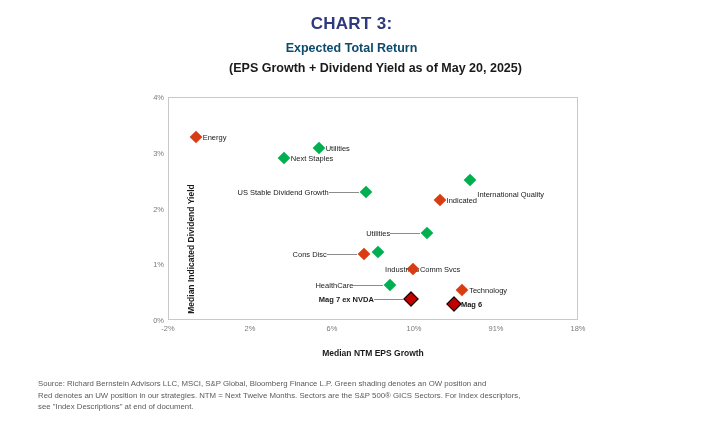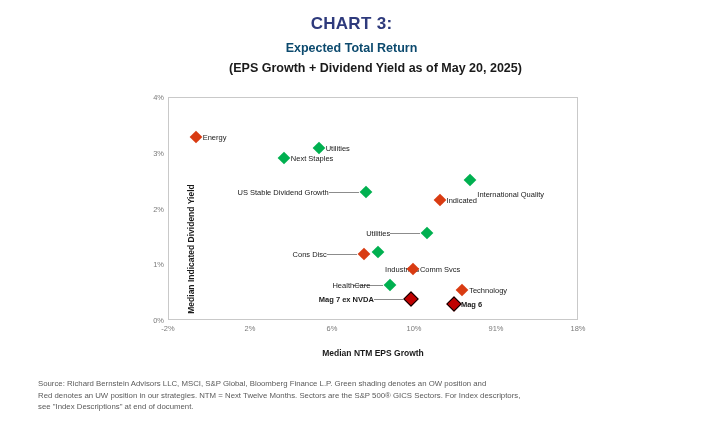--- a/index.html
+++ b/index.html
@@ -117,21 +117,21 @@
         <div class="lbl left" style="top: 93.66px; left: 159.8px;">US Stable Dividend Growth</div>
         <div class="pt green" title="International Quality" style="left: 301.35px; top: 81.9525px;"></div>
         <div class="lbl right" style="top: 96px; left: 308.35px;">International Quality</div>
         <div class="pt green" title="Financials" style="left: 258.3px; top: 134.915px;"></div>
         <div class="leader" style="width: 30px; top: 134.915px; left: 221.3px;"></div>
         <div class="lbl left" style="top: 134.915px; left: 221.3px;">Utilities</div>
         <div class="pt green" title="Industrials" style="left: 209.1px; top: 153.87px;"></div>
         <div class="lbl right" style="top: 171px; left: 216.1px;">Industrials</div>
         <div class="pt green" title="HealthCare" style="left: 221.4px; top: 187.32px;"></div>
         <div class="leader" style="width: 30px; top: 187.32px; left: 184.4px;"></div>
-        <div class="lbl left" style="top: 187.32px; left: 184.4px; margin-left: 17px;">HealthCare</div>
+        <div class="lbl left" style="top: 187.32px; left: 184.4px;">HealthCare</div>
         <div class="pt red" title="Energy" style="left: 26.65px; top: 39.025px;"></div>
         <div class="lbl right" style="top: 39.025px; left: 33.65px;">Energy</div>
         <div class="pt red" title="Materials" style="left: 270.6px; top: 102.022px;"></div>
         <div class="lbl right" style="top: 102.022px; left: 277.6px;">Indicated</div>
         <div class="pt red" title="Cons Disc" style="left: 194.75px; top: 156.1px;"></div>
         <div class="leader" style="width: 30px; top: 156.1px; left: 157.75px;"></div>
         <div class="lbl left" style="top: 156.1px; left: 157.75px;">Cons Disc</div>
         <div class="pt red" title="Comm Svcs" style="left: 243.95px; top: 171.153px;"></div>
         <div class="lbl right" style="top: 171.153px; left: 250.95px;">Comm Svcs</div>
         <div class="pt red" title="Technology" style="left: 293.15px; top: 192.338px;"></div>

